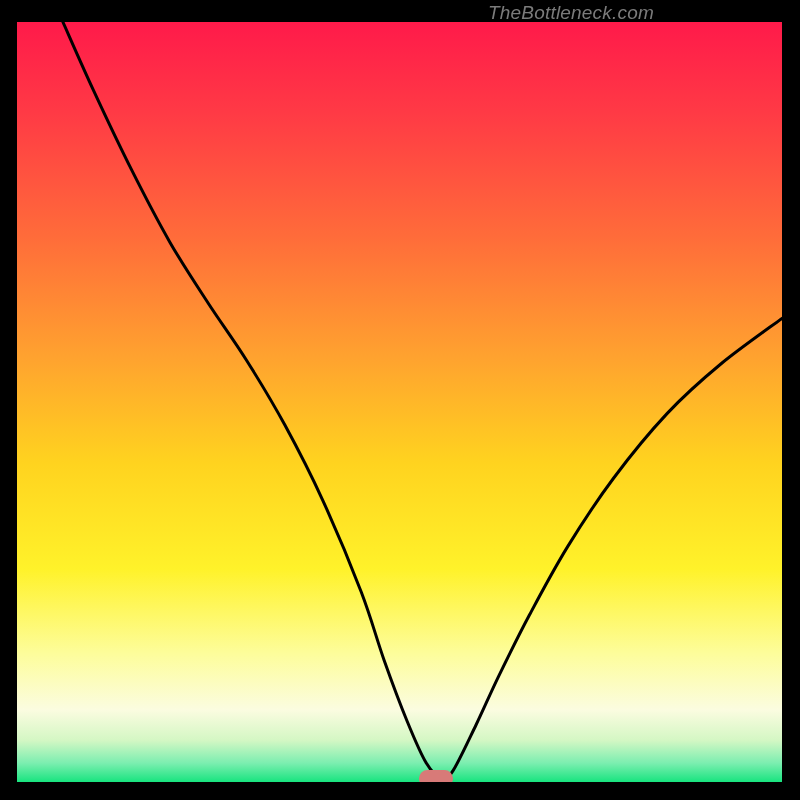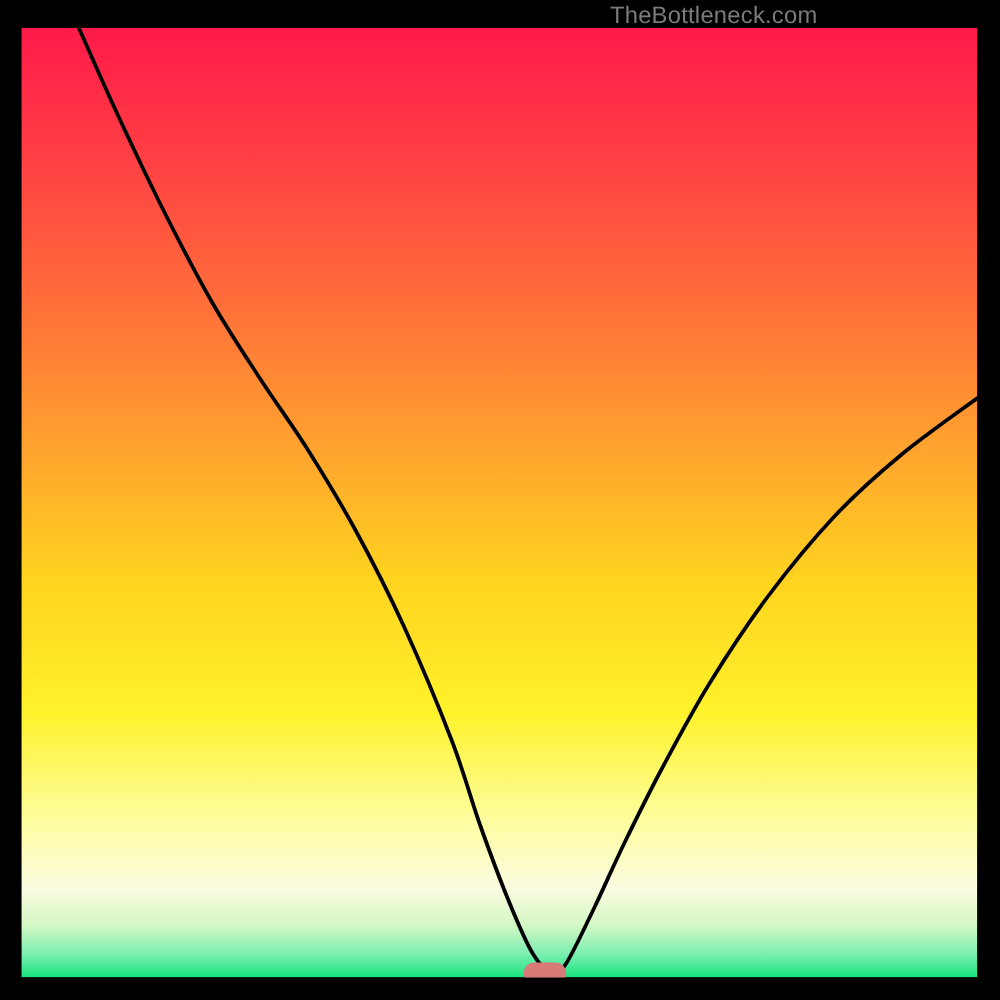--- a/index.html
+++ b/index.html
@@ -10,20 +10,21 @@
     background: #000;
     overflow: hidden;
   }
   .frame {
     position: absolute;
     left: 0;
     top: 0;
     width: 672px;
     height: 800px;
     background: #000;
+    font-style: italic;
   }
   .plot-area {
     position: absolute;
     left: 17px;
     top: 22px;
     width: 765px;
     height: 760px;
     overflow: hidden;
   }
   .gradient {

